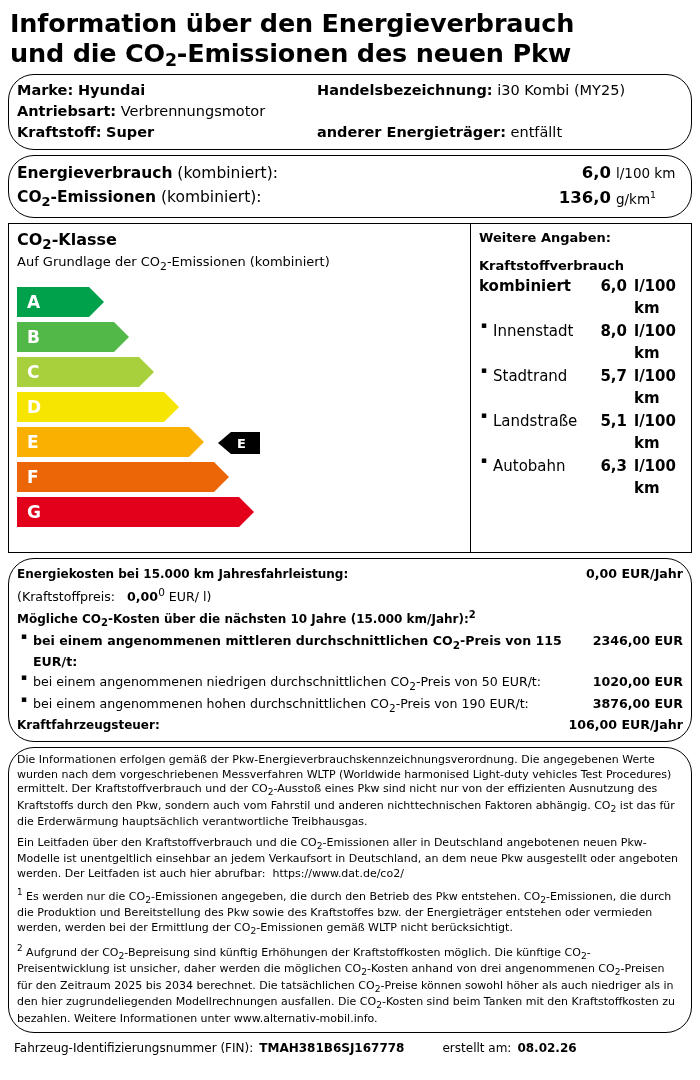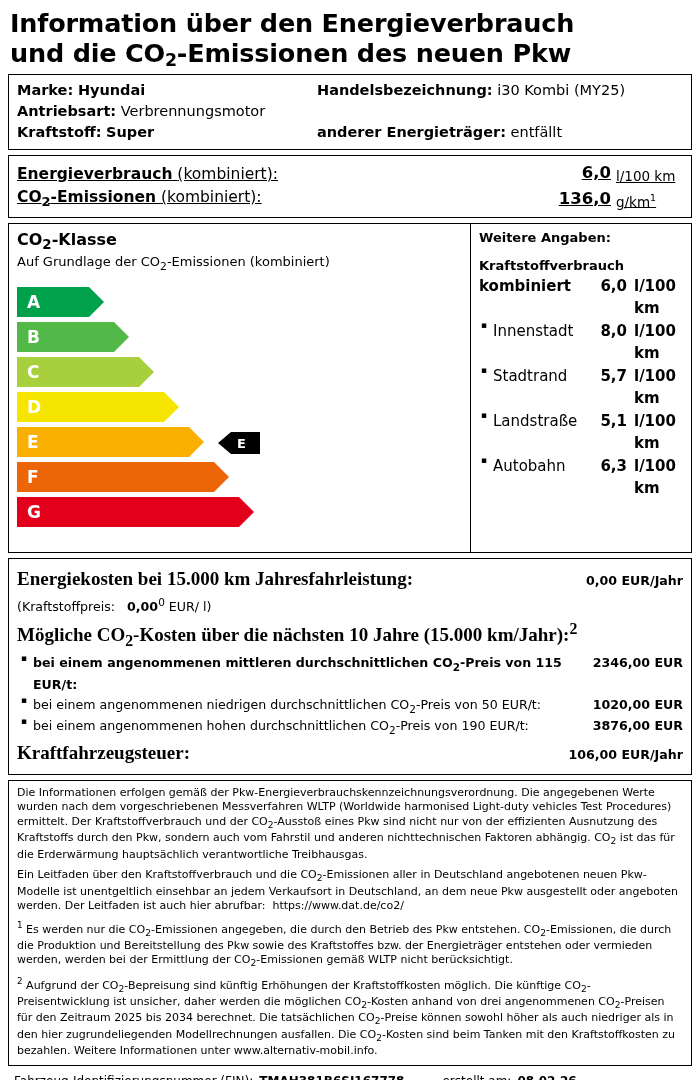--- a/index.html
+++ b/index.html
@@ -24,32 +24,32 @@
     line-height: 1.18;
     letter-spacing: -0.2px;
     margin: 2px 2px 6px 2px;
   }
   .title sub { font-size: 0.68em; vertical-align: baseline; position: relative; top: 4px; }
 
   .box {
     border: 1.5px solid #000;
     margin-bottom: 5px;
   }
-  .pad { padding: 5px 8px 6px 8px; }
+  .pad { padding: 5px 8px 6px 8px; border-radius: 26px; }
 
   
   .ident { font-size: 14.5px; line-height: 1.45; }
   .ident .row { display: flex; }
   .ident .col-l { width: 300px; }
   .ident .col-r { flex: 1; }
   .b { font-weight: bold; }
 
   
   .cons { font-size: 15.5px; line-height: 1.5; }
-  .cons .row { display: flex; align-items: flex-end; text-decoration: underline; }
+  .cons .row { display: flex; align-items: center; }
   .cons .lbl { flex: 1; }
   .cons .val { font-weight: bold; font-size: 16.5px; text-align: right; }
   .cons .unit { font-weight: normal; font-size: 13.5px; width: 72px; text-align: left; padding-left: 5px; }
   .sup { font-size: 0.7em; vertical-align: super; }
 
   
   .classbox { display: flex; min-height: 330px; }
   .class-left { flex: 0 0 462px; padding: 6px 8px 8px 8px; border-right: 1.5px solid #000; position: relative; }
   .class-right { flex: 1; padding: 6px 6px 6px 8px; font-size: 12.5px; }
   .class-title { font-size: 16px; font-weight: bold; margin-bottom: 1px; }
@@ -99,21 +99,21 @@
   }
   .kv-row.head .k, .kv-row.head .v, .kv-row.head .u { font-weight: bold; }
 
   
   .costs { font-size: 12.6px; line-height: 1.55; }
   .costs .row { display: flex; align-items: baseline; }
   .costs .lbl { flex: 1; }
   .costs .amt { font-weight: bold; text-align: right; white-space: nowrap; }
   .costs .bullet { padding-left: 16px; position: relative; }
   .costs .bullet::before { content: "▪"; position: absolute; left: 4px; top: -1px; font-size: 9px; }
-  .costs .big { font-size: 19px; font-family: Liberation Serif, serif; }
+  .costs .big { font-size: 12px; }
 
   
   .legal { font-size: 11px; line-height: 1.33; }
   .legal p { margin: 0 0 6px 0; }
   .legal p:last-child { margin-bottom: 0; }
   .legal sup { font-size: 0.8em; }
 
   .fin {
     display: flex; font-size: 12px; padding: 3px 6px 0 6px; align-items: baseline;
   }

